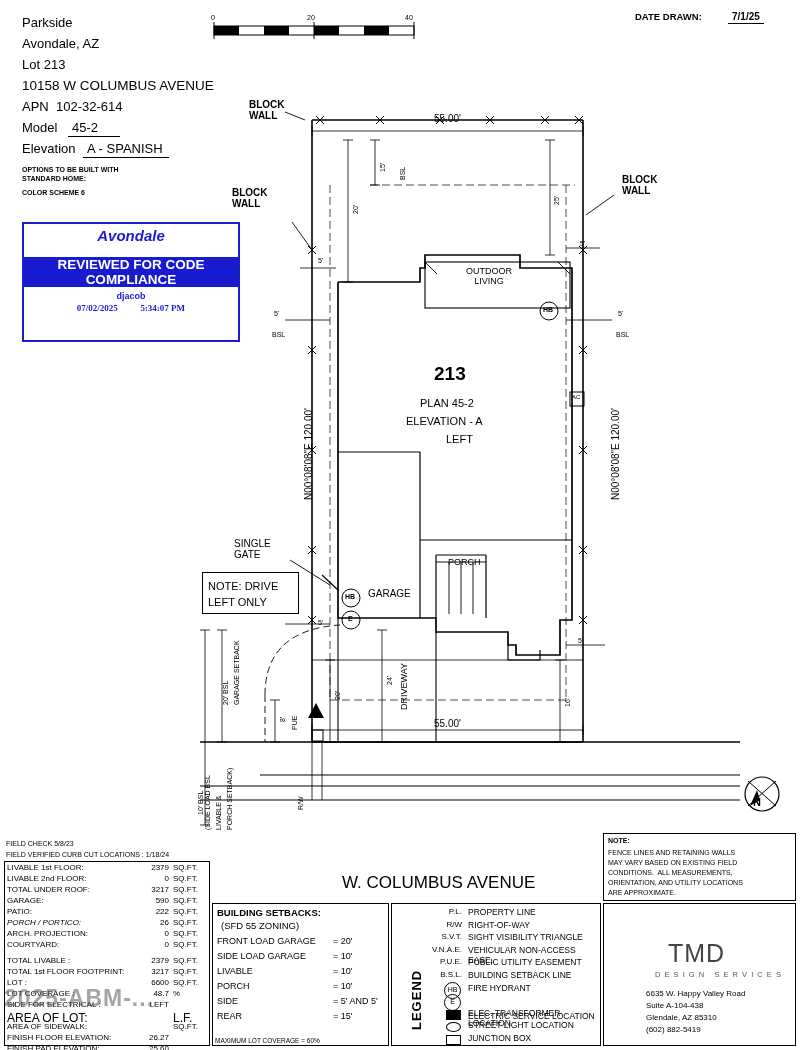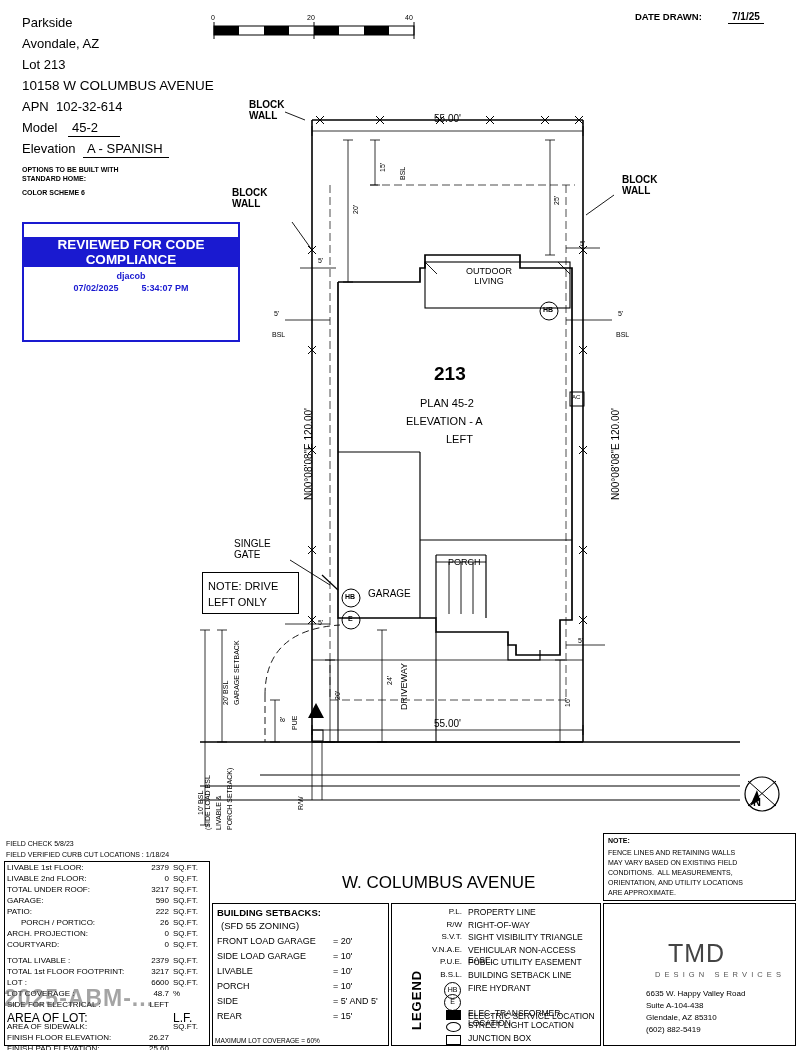--- a/index.html
+++ b/index.html
@@ -266,24 +266,25 @@
 GARAGE SETBACK</div>
 <div class="txt tiny rot90" style="left:202px;top:830px;line-height:11px;">(SIDE LOAD BSL
 LIVABLE &amp;
 PORCH SETBACK)</div>
 <div class="txt tiny rot90" style="left:197px;top:815px;">10' BSL</div>
 
 <div class="txt" style="left:342px;top:874px;font-size:17px;">W. COLUMBUS AVENUE</div>
 <div class="txt sm b" style="left:753px;top:796px;font-size:11px;">N</div>
 
 <div class="stampbox" style="left:22px;top:222px;width:218px;height:120px;">
+  <div style="font-size:15px;font-weight:bold;font-style:italic;margin-top:3px;">Avondale</div>
   <div class="stampband" style="font-size:13.5px;margin-top:13px;">REVIEWED FOR CODE</div>
   <div class="stampband" style="font-size:13.5px;">COMPLIANCE</div>
   <div style="font-size:9px;font-weight:bold;margin-top:4px;">djacob</div>
-  <div style="font-size:9px;font-weight:bold;margin-top:2px;">
+  <div style="font-size:9px;font-weight:bold;margin-top:2px;font-family:Liberation Serif, serif;">
     <span>07/02/2025</span>
     <span style="display:inline-block;width:18px;"></span>
     <span>5:34:07 PM</span>
   </div>
 </div>
 
 <div class="txt tiny" style="left:6px;top:840px;">FIELD CHECK 5/8/23</div>
 <div class="txt tiny" style="left:6px;top:851px;">FIELD VERIFIED CURB CUT LOCATIONS : 1/18/24</div>
 
 <div class="box" style="left:4px;top:861px;width:206px;height:185px;border-width:1.2px;"></div>
@@ -307,21 +308,21 @@
       <span style="position: absolute; left: 0px; top: 0px;">GARAGE:</span>
       <span style="position: absolute; left: 122px; top: 0px; width: 40px; text-align: right;">590</span>
       <span style="position: absolute; left: 166px; top: 0px;">SQ.FT.</span>
     </div>
     <div style="position: relative; height: 11px; font-size: 8px;">
       <span style="position: absolute; left: 0px; top: 0px;">PATIO:</span>
       <span style="position: absolute; left: 122px; top: 0px; width: 40px; text-align: right;">222</span>
       <span style="position: absolute; left: 166px; top: 0px;">SQ.FT.</span>
     </div>
     <div style="position: relative; height: 11px; font-size: 8px;">
-      <span style="position: absolute; left: 14px; top: 0px;">PORCH / PORTICO:</span>
+      <span style="position: absolute; left: 0px; top: 0px; font-style: italic;">PORCH / PORTICO:</span>
       <span style="position: absolute; left: 122px; top: 0px; width: 40px; text-align: right;">26</span>
       <span style="position: absolute; left: 166px; top: 0px;">SQ.FT.</span>
     </div>
     <div style="position: relative; height: 11px; font-size: 8px;">
       <span style="position: absolute; left: 0px; top: 0px;">ARCH. PROJECTION:</span>
       <span style="position: absolute; left: 122px; top: 0px; width: 40px; text-align: right;">0</span>
       <span style="position: absolute; left: 166px; top: 0px;">SQ.FT.</span>
     </div>
     <div style="position: relative; height: 11px; font-size: 8px;">
       <span style="position: absolute; left: 0px; top: 0px;">COURTYARD:</span>

